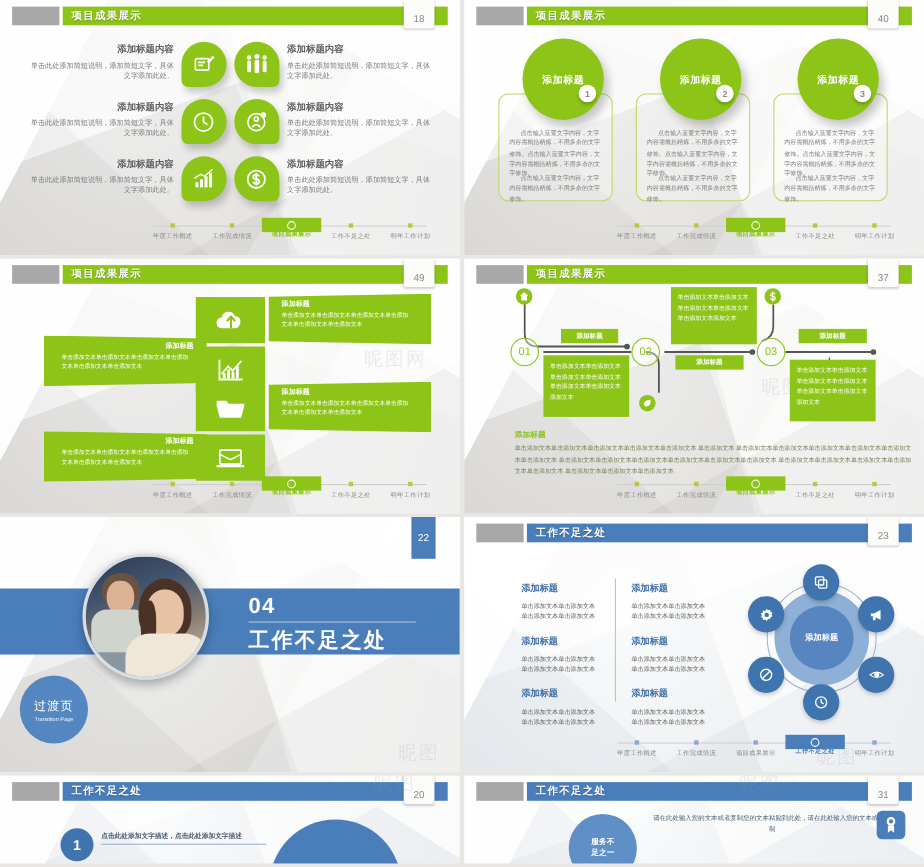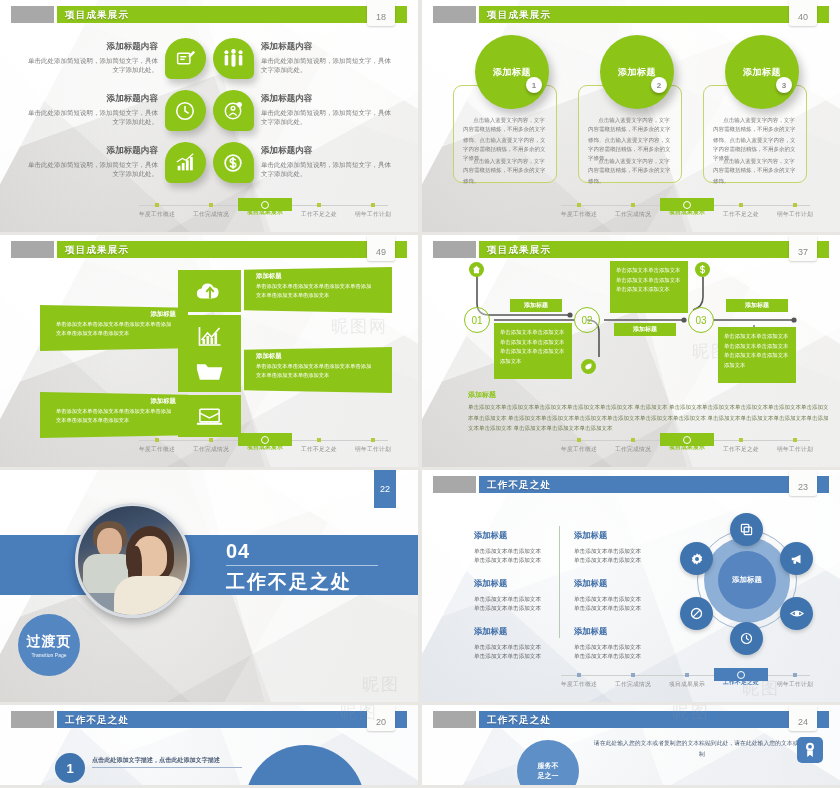--- a/index.html
+++ b/index.html
@@ -156,21 +156,21 @@
   .photo28 .body2{ position:absolute; left:5px; top:48px; width:52px; height:50px; border-radius:14px 14px 0 0; background:#cfd4cc; }
   .photo28 .desk { position:absolute; left:0; bottom:0; width:100%; height:22px; background:#8b96a3; }
   .t28num { position:absolute; left:226px; top:70px; color:#fff; font-size:20px; font-weight:bold; letter-spacing:1px; }
   .t28rule{ position:absolute; left:226px; top:95px; width:152px; height:1px; background:rgba(255,255,255,.55); }
   .t28ttl { position:absolute; left:226px; top:99px; color:#fff; font-size:19px; font-weight:bold; letter-spacing:2px; }
   .bubble28 {
     position:absolute; left:18px; bottom:26px; width:62px; height:62px; border-radius:50%;
     background:#5487c2; color:#fff; display:flex; flex-direction:column;
     align-items:center; justify-content:center;
   }
-  .bubble28 .zh { font-size:14px; font-weight:bold; letter-spacing:1px; }
+  .bubble28 .zh { font-size:11px; font-weight:normal; letter-spacing:1px; }
   .bubble28 .en { font-size:4.6px; margin-top:2px; transform:scale(1.1); opacity:.92; }
 
   
   .col29 { position:absolute; font-size:4.3px; color:#5f5f5f; line-height:1.8; }
   .col29 .h { color:#3f6ea8; font-size:6.4px; font-weight:bold; margin-bottom:2px; }
   .col29 .blk { margin-bottom:11px; transform:scale(1.3); transform-origin:left top; }
   .node29 { position:absolute; width:33px; height:33px; border-radius:50%; background:#3f74ae;
             display:flex; align-items:center; justify-content:center; color:#fff;
             box-shadow:0 2px 4px rgba(0,0,0,.2); }
   .hub29o { position:absolute; width:86px; height:86px; border-radius:50%; background:#8fb0d6; }
@@ -734,21 +734,21 @@
     <div class="wm" style="top:-4px; right:40px;">昵图</div>
   </div>
 
   <div class="slide">
     <div class="poly blue"></div>
     <div class="hdr b">
       <div class="gray"></div>
       <div class="bar"></div>
       <div class="title">工作不足之处</div>
       <div class="notch">
-          <span>24</span>
+          <span>31</span>
         </div>
     </div>
 
     <div class="s31c">
       <span style="white-space:pre-line;">服务不
 足之一</span>
     </div>
     <div class="s31t">
         <span>请在此处输入您的文本或者复制您的文本粘贴到此处，请在此处输入您的文本或者复制</span>
       </div>

